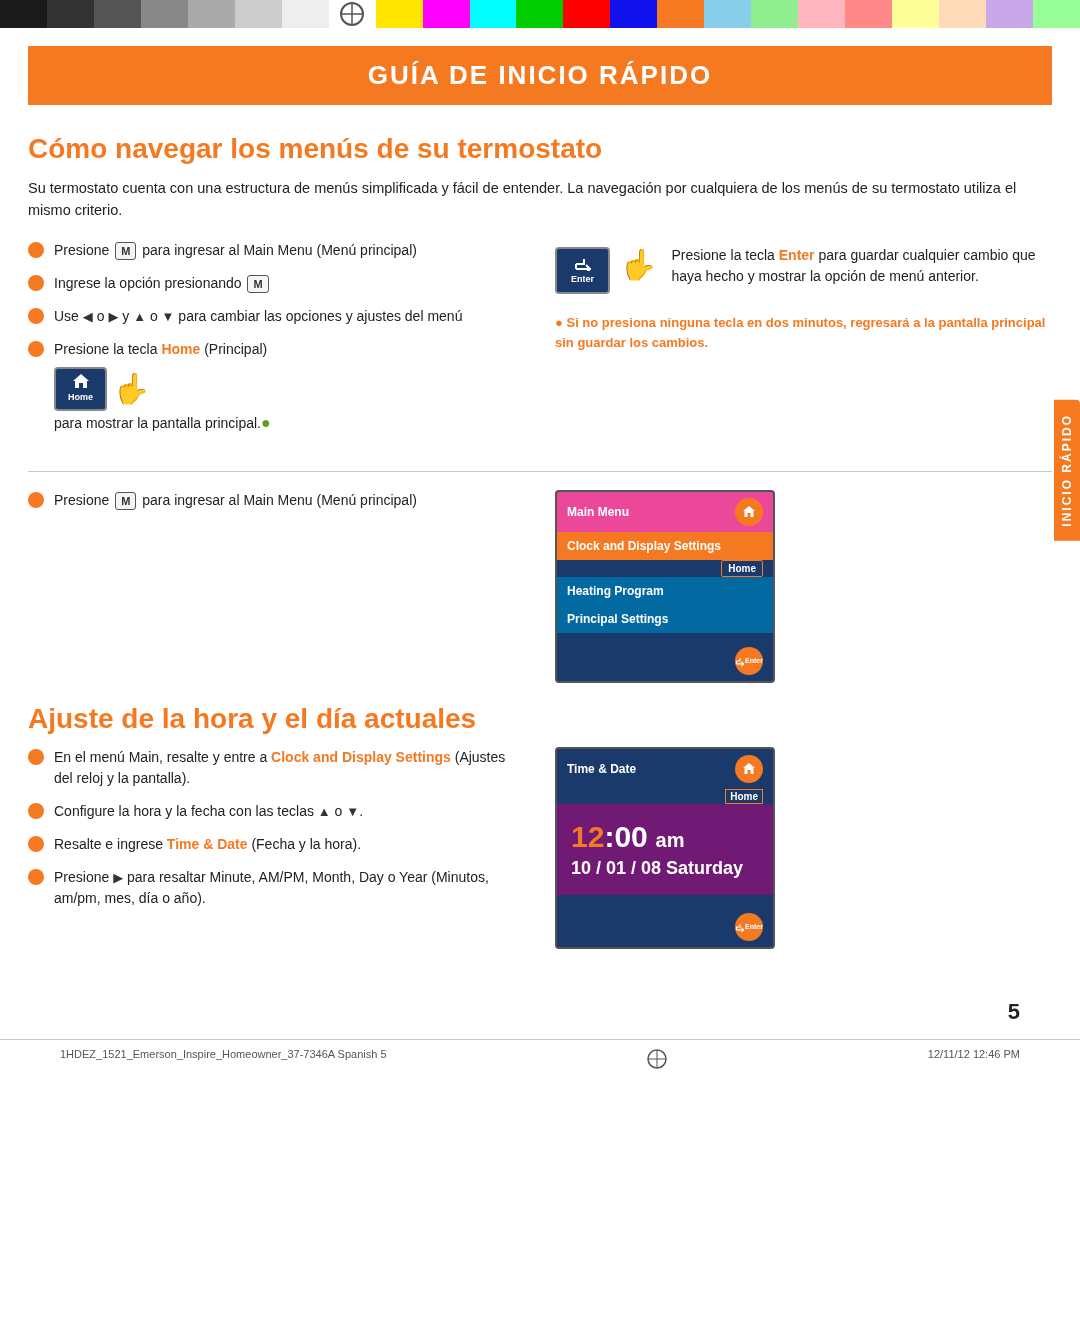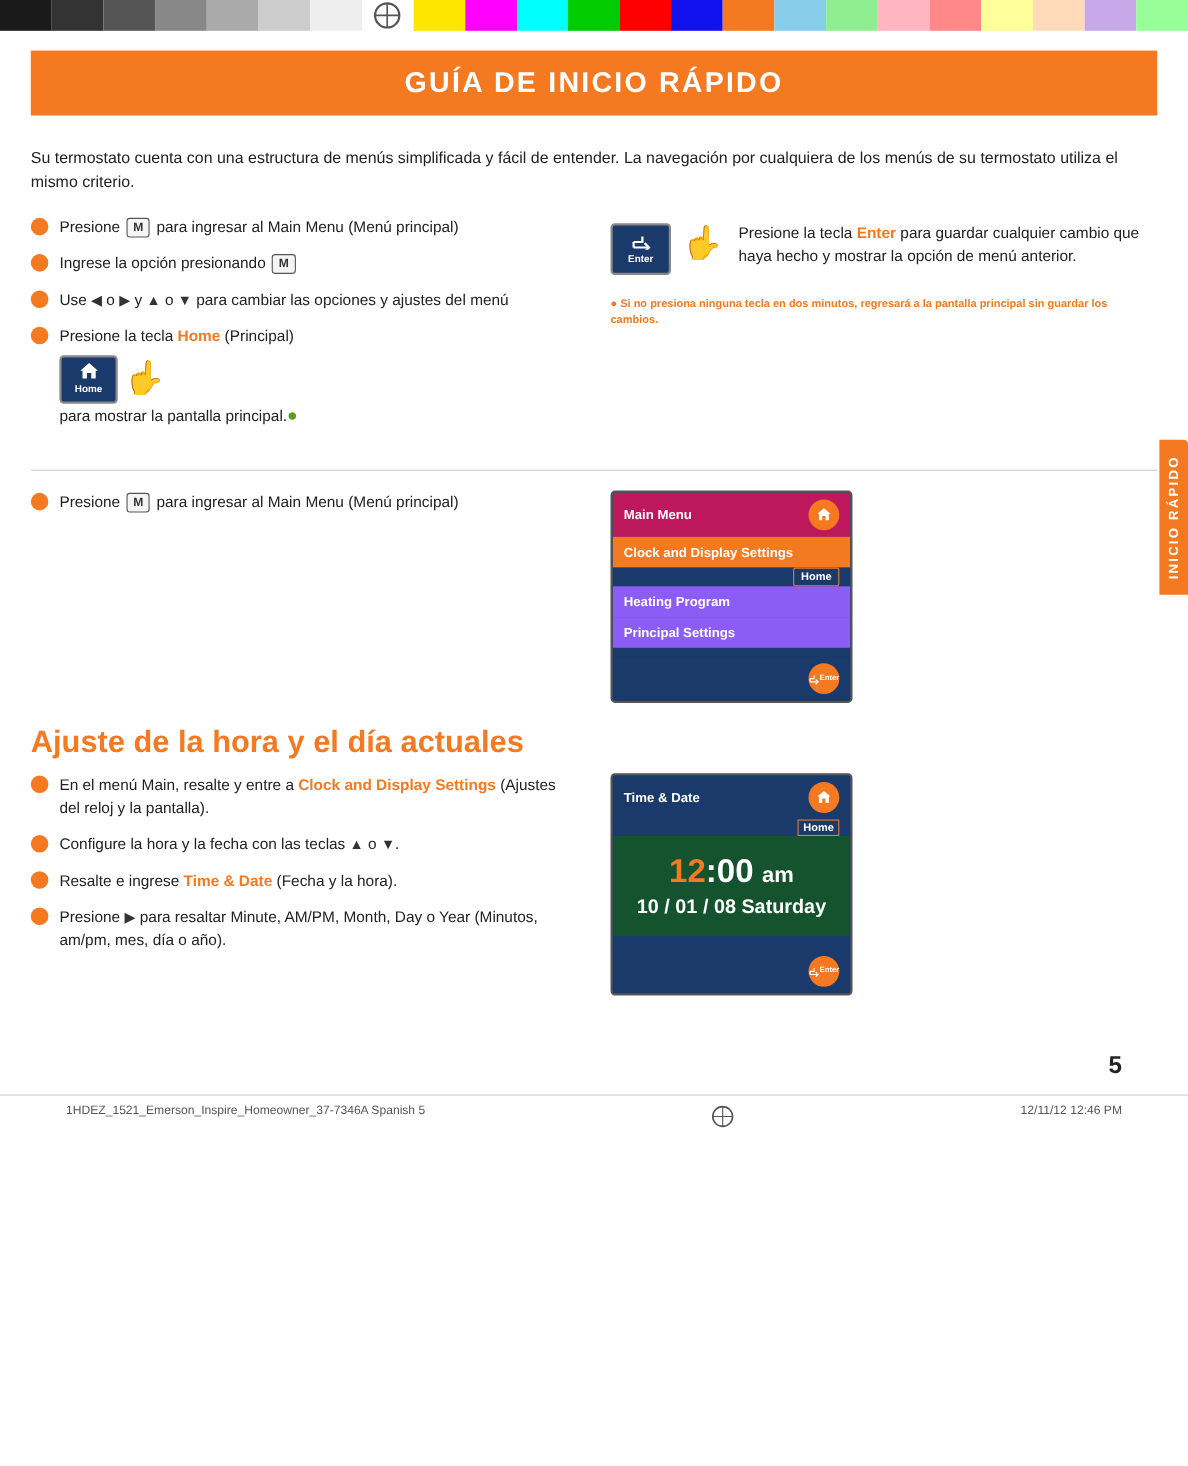--- a/index.html
+++ b/index.html
@@ -123,21 +123,21 @@
     }
     .right-enter-block .enter-text {
       font-size: 14px;
       line-height: 1.5;
       color: #222;
     }
 
     .orange-italic-block {
       color: #F47920;
       font-weight: 700;
-      font-size: 10px;
+      font-size: 13px;
       line-height: 1.55;
       margin-top: 19px;
     }
 
     
     .section2-row {
       display: flex;
       gap: 30px;
       margin-top: 10px;
     }
@@ -146,21 +146,21 @@
     .thermo-screen {
       background: #1a3a6b;
       border: 2px solid #555;
       border-radius: 4px;
       width: 220px;
       flex-shrink: 0;
       overflow: hidden;
       font-family: Arial, sans-serif;
     }
     .thermo-screen .screen-header {
-      background: #be185d;
+      background: #ec4899;
       display: flex;
       justify-content: space-between;
       align-items: center;
       padding: 6px 10px;
       color: #fff;
       font-size: 12px;
       font-weight: 700;
     }
     .thermo-screen .screen-header .home-btn {
       background: #F47920;
@@ -170,21 +170,21 @@
       display: flex;
       align-items: center;
       justify-content: center;
       font-size: 14px;
     }
     .thermo-screen .menu-item {
       padding: 7px 10px;
       font-size: 12px;
       font-weight: 700;
       color: #fff;
-      background: #8b5cf6;
+      background: #0369a1;
     }
     .thermo-screen .menu-item.active {
       background: #F47920;
       color: #fff;
     }
     .thermo-screen .screen-footer {
       background: #1a3a6b;
       display: flex;
       justify-content: flex-end;
       padding: 6px 10px;
@@ -225,23 +225,22 @@
       background: #F47920;
       border-radius: 50%;
       width: 28px;
       height: 28px;
       display: flex;
       align-items: center;
       justify-content: center;
       font-size: 14px;
     }
     .thermo-screen2 .screen-body {
-      background: #14532d;
+      background: #701a75;
       padding: 16px 14px;
-      text-align: center;
     }
     .thermo-screen2 .time-display {
       font-size: 28px;
       font-weight: 900;
       color: #F47920;
     }
     .thermo-screen2 .time-display .colon {
       color: #fff;
     }
     .thermo-screen2 .time-display .suffix {
@@ -386,20 +385,21 @@
 </div>
 
 <div class="side-tab">INICIO RÁPIDO</div>
 
 <div class="main-content">
 
   <div class="orange-banner" style="margin-top:18px;">
     <h1>GUÍA DE INICIO RÁPIDO</h1>
   </div>
 
+  <h2 class="section-title">Cómo navegar los menús de su termostato</h2>
   <p class="section-intro">Su termostato cuenta con una estructura de menús simplificada y fácil de entender. La navegación por cualquiera de los menús de su termostato utiliza el mismo criterio.</p>
 
   <div class="two-col">
 
     <div class="col-left">
       <ul class="bullet-list">
 
         <li>
           <span class="bullet-dot"></span>
           <span class="li-content">

